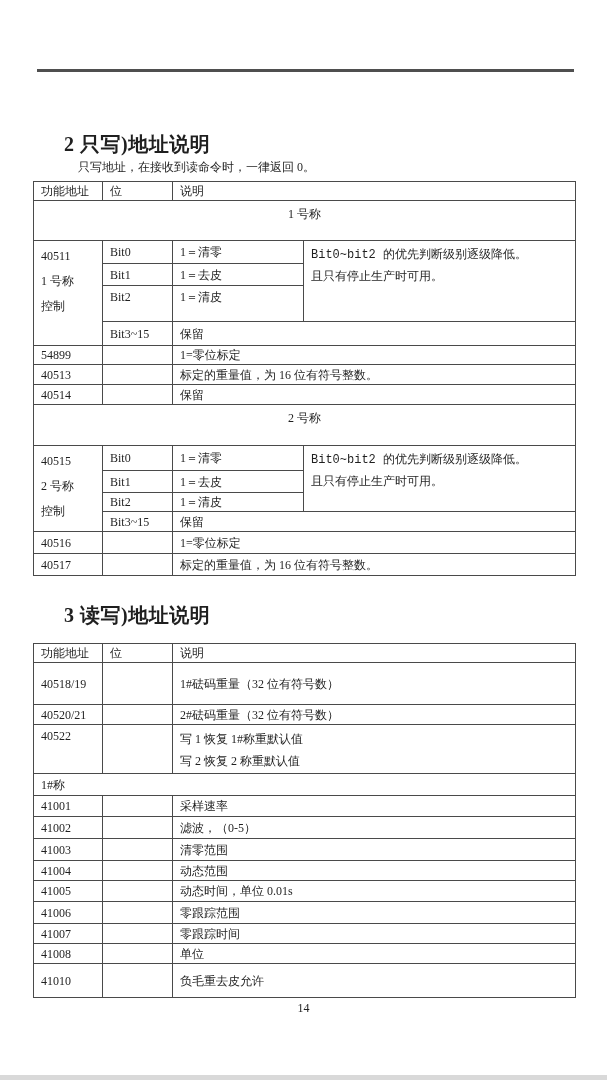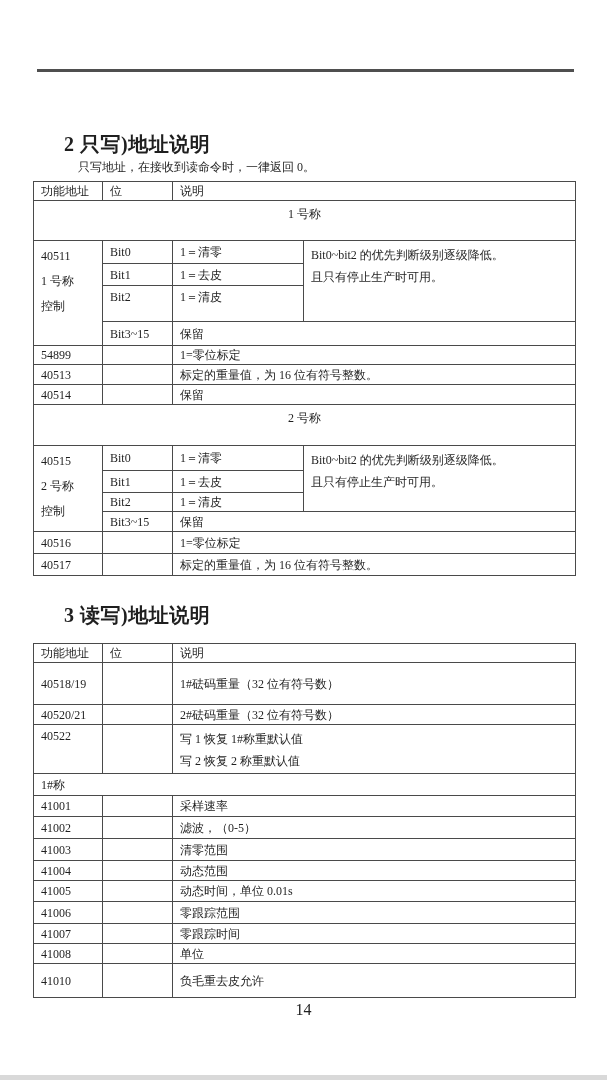--- a/index.html
+++ b/index.html
@@ -34,25 +34,25 @@
     border:1px solid #4a4a4a;
     font-size:12px;
     padding:1px 7px;
     vertical-align:middle;
     overflow:hidden;
     line-height:16px;
   }
   td.vtop { vertical-align:top; padding-top:3px; }
   td.group-cell { text-align:center; vertical-align:top; padding-top:5px; }
   .addr-lines div { line-height:25px; }
-  .note-lines div { line-height:22px; }
+  .note-lines div { line-height:22px;font-family:Liberation Mono, monospace; }
   .two-lines div { line-height:20px; padding:1px 0; }
   .page-number {
     position:absolute; top:1001px; left:0; width:100%;
-    text-align:center; font-size:16px;
+    text-align:center; font-size:12px;
   }
   .bottom-edge {
     position:absolute; bottom:0; left:0; width:100%; height:5px;
     background:#d9d9d9;
   }
 </style>
 </head>
 <body>
 
 <div class="top-rule"></div>

